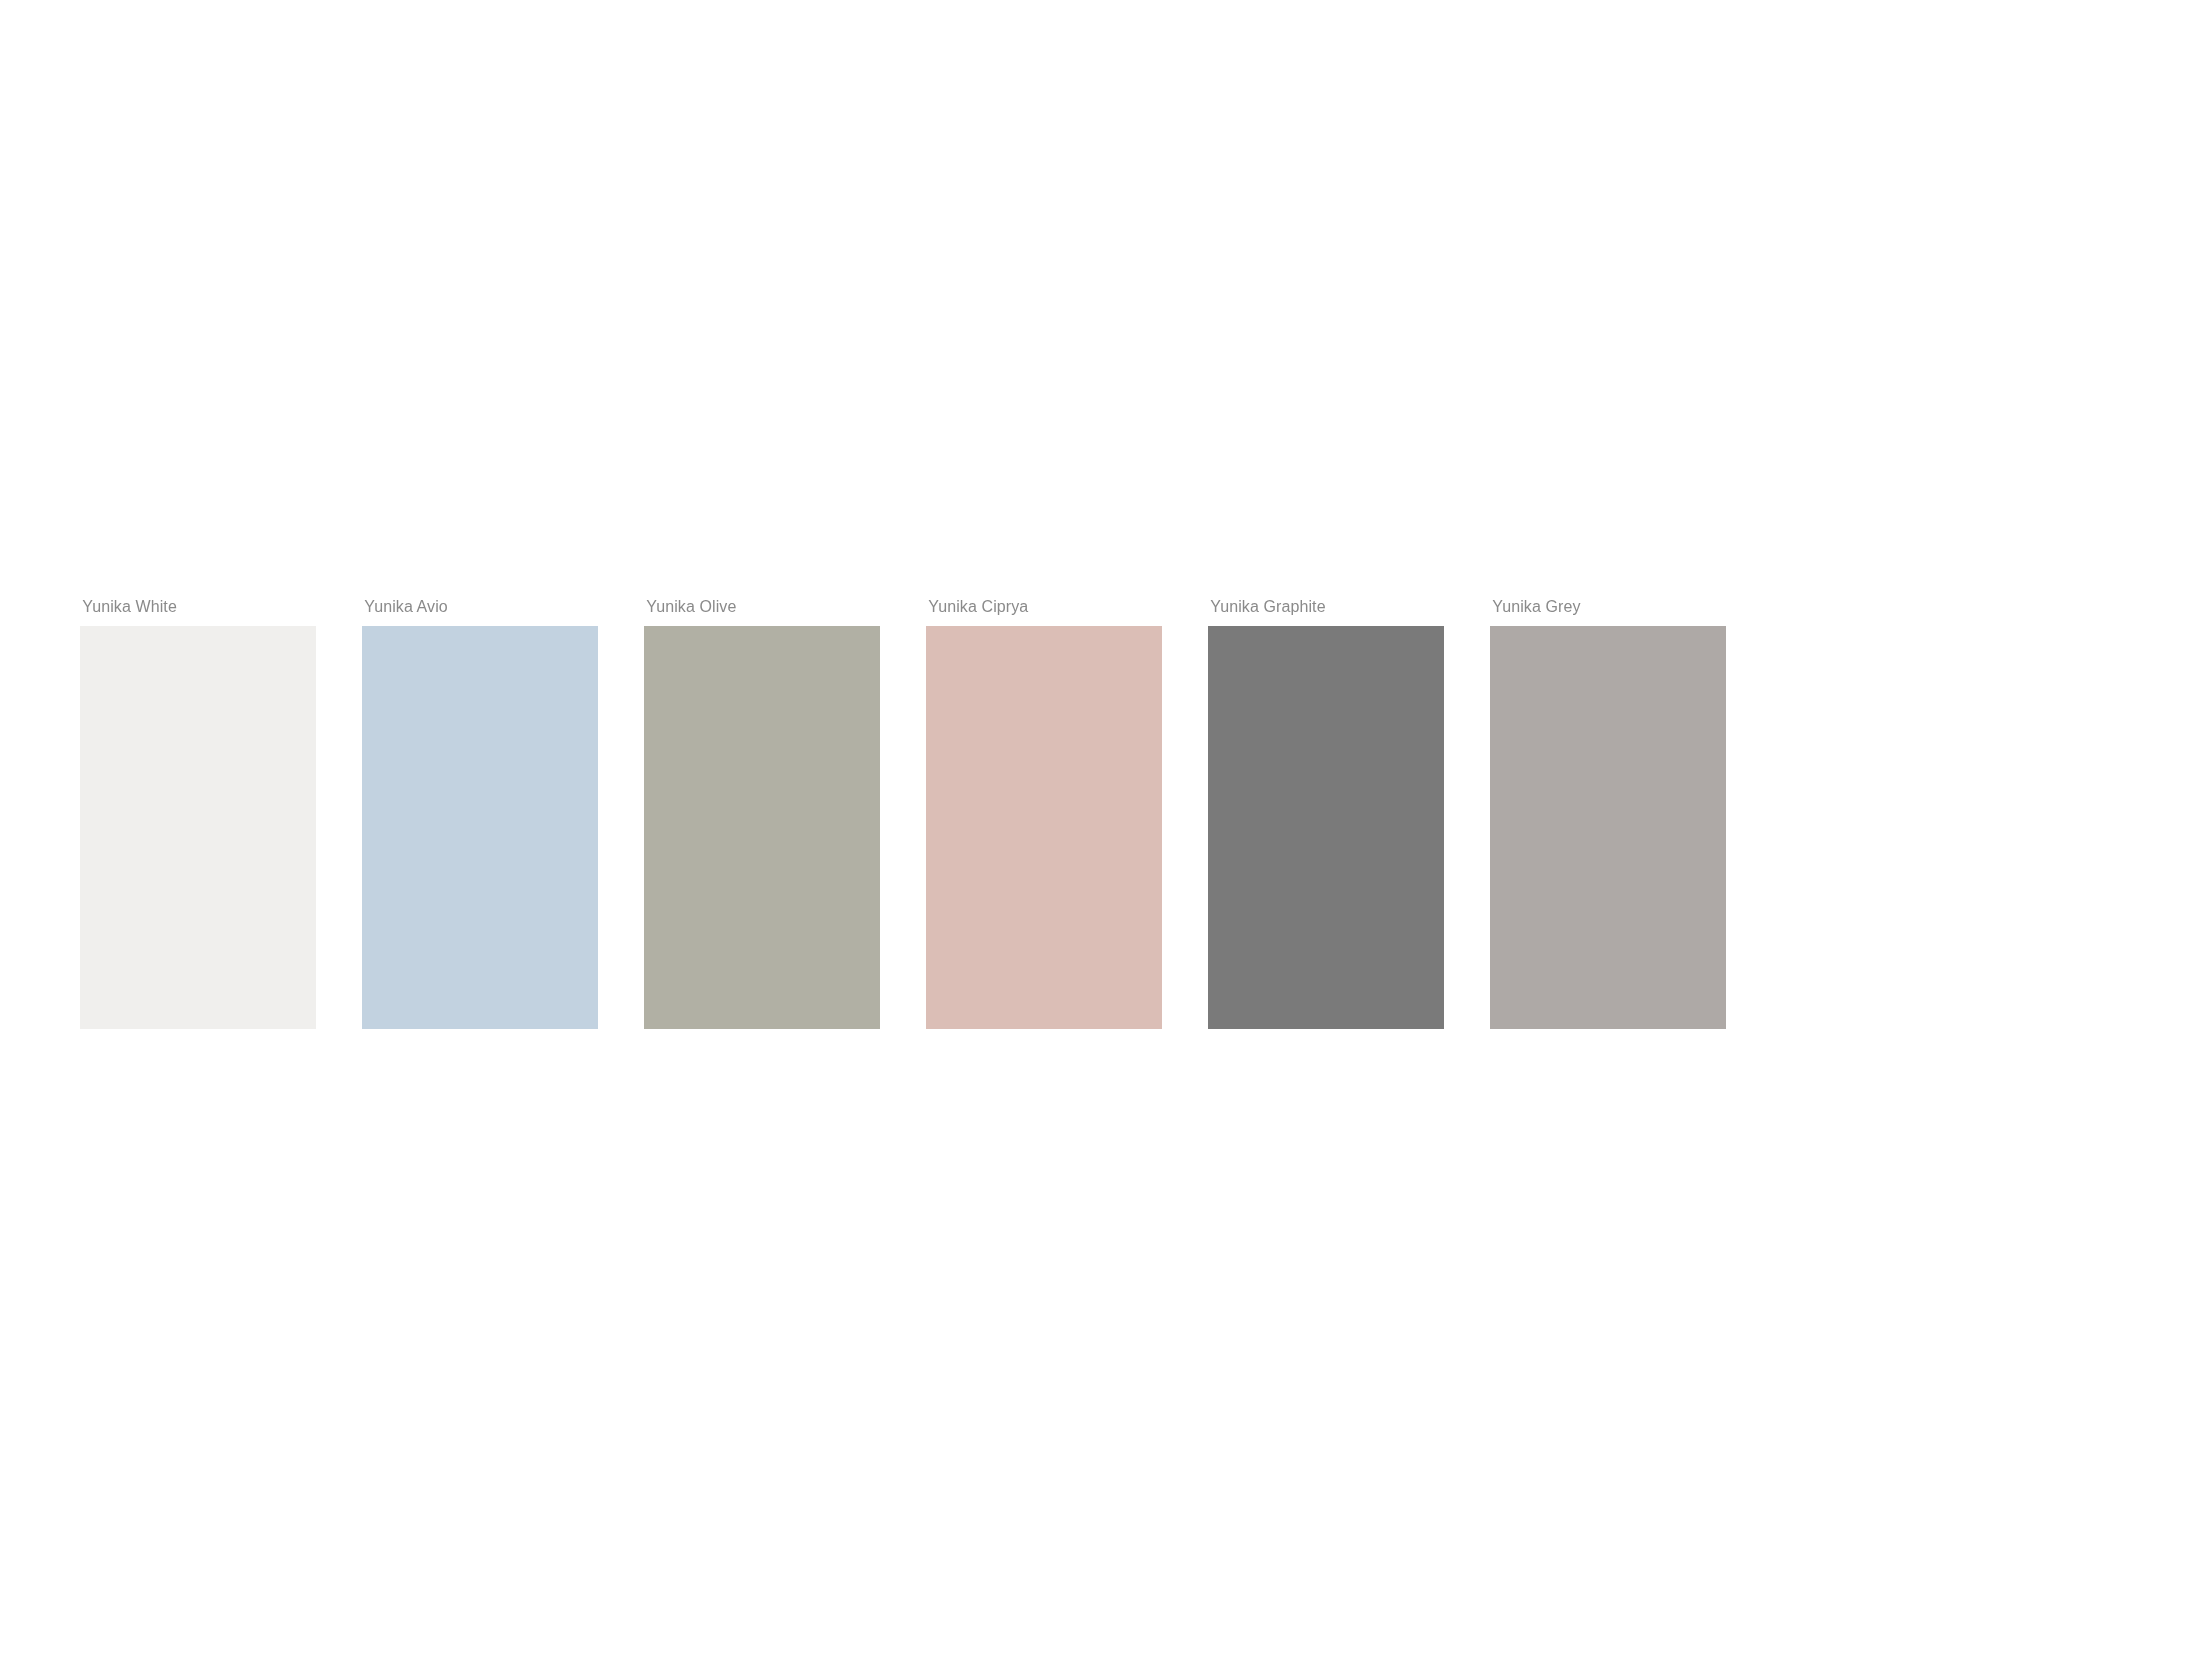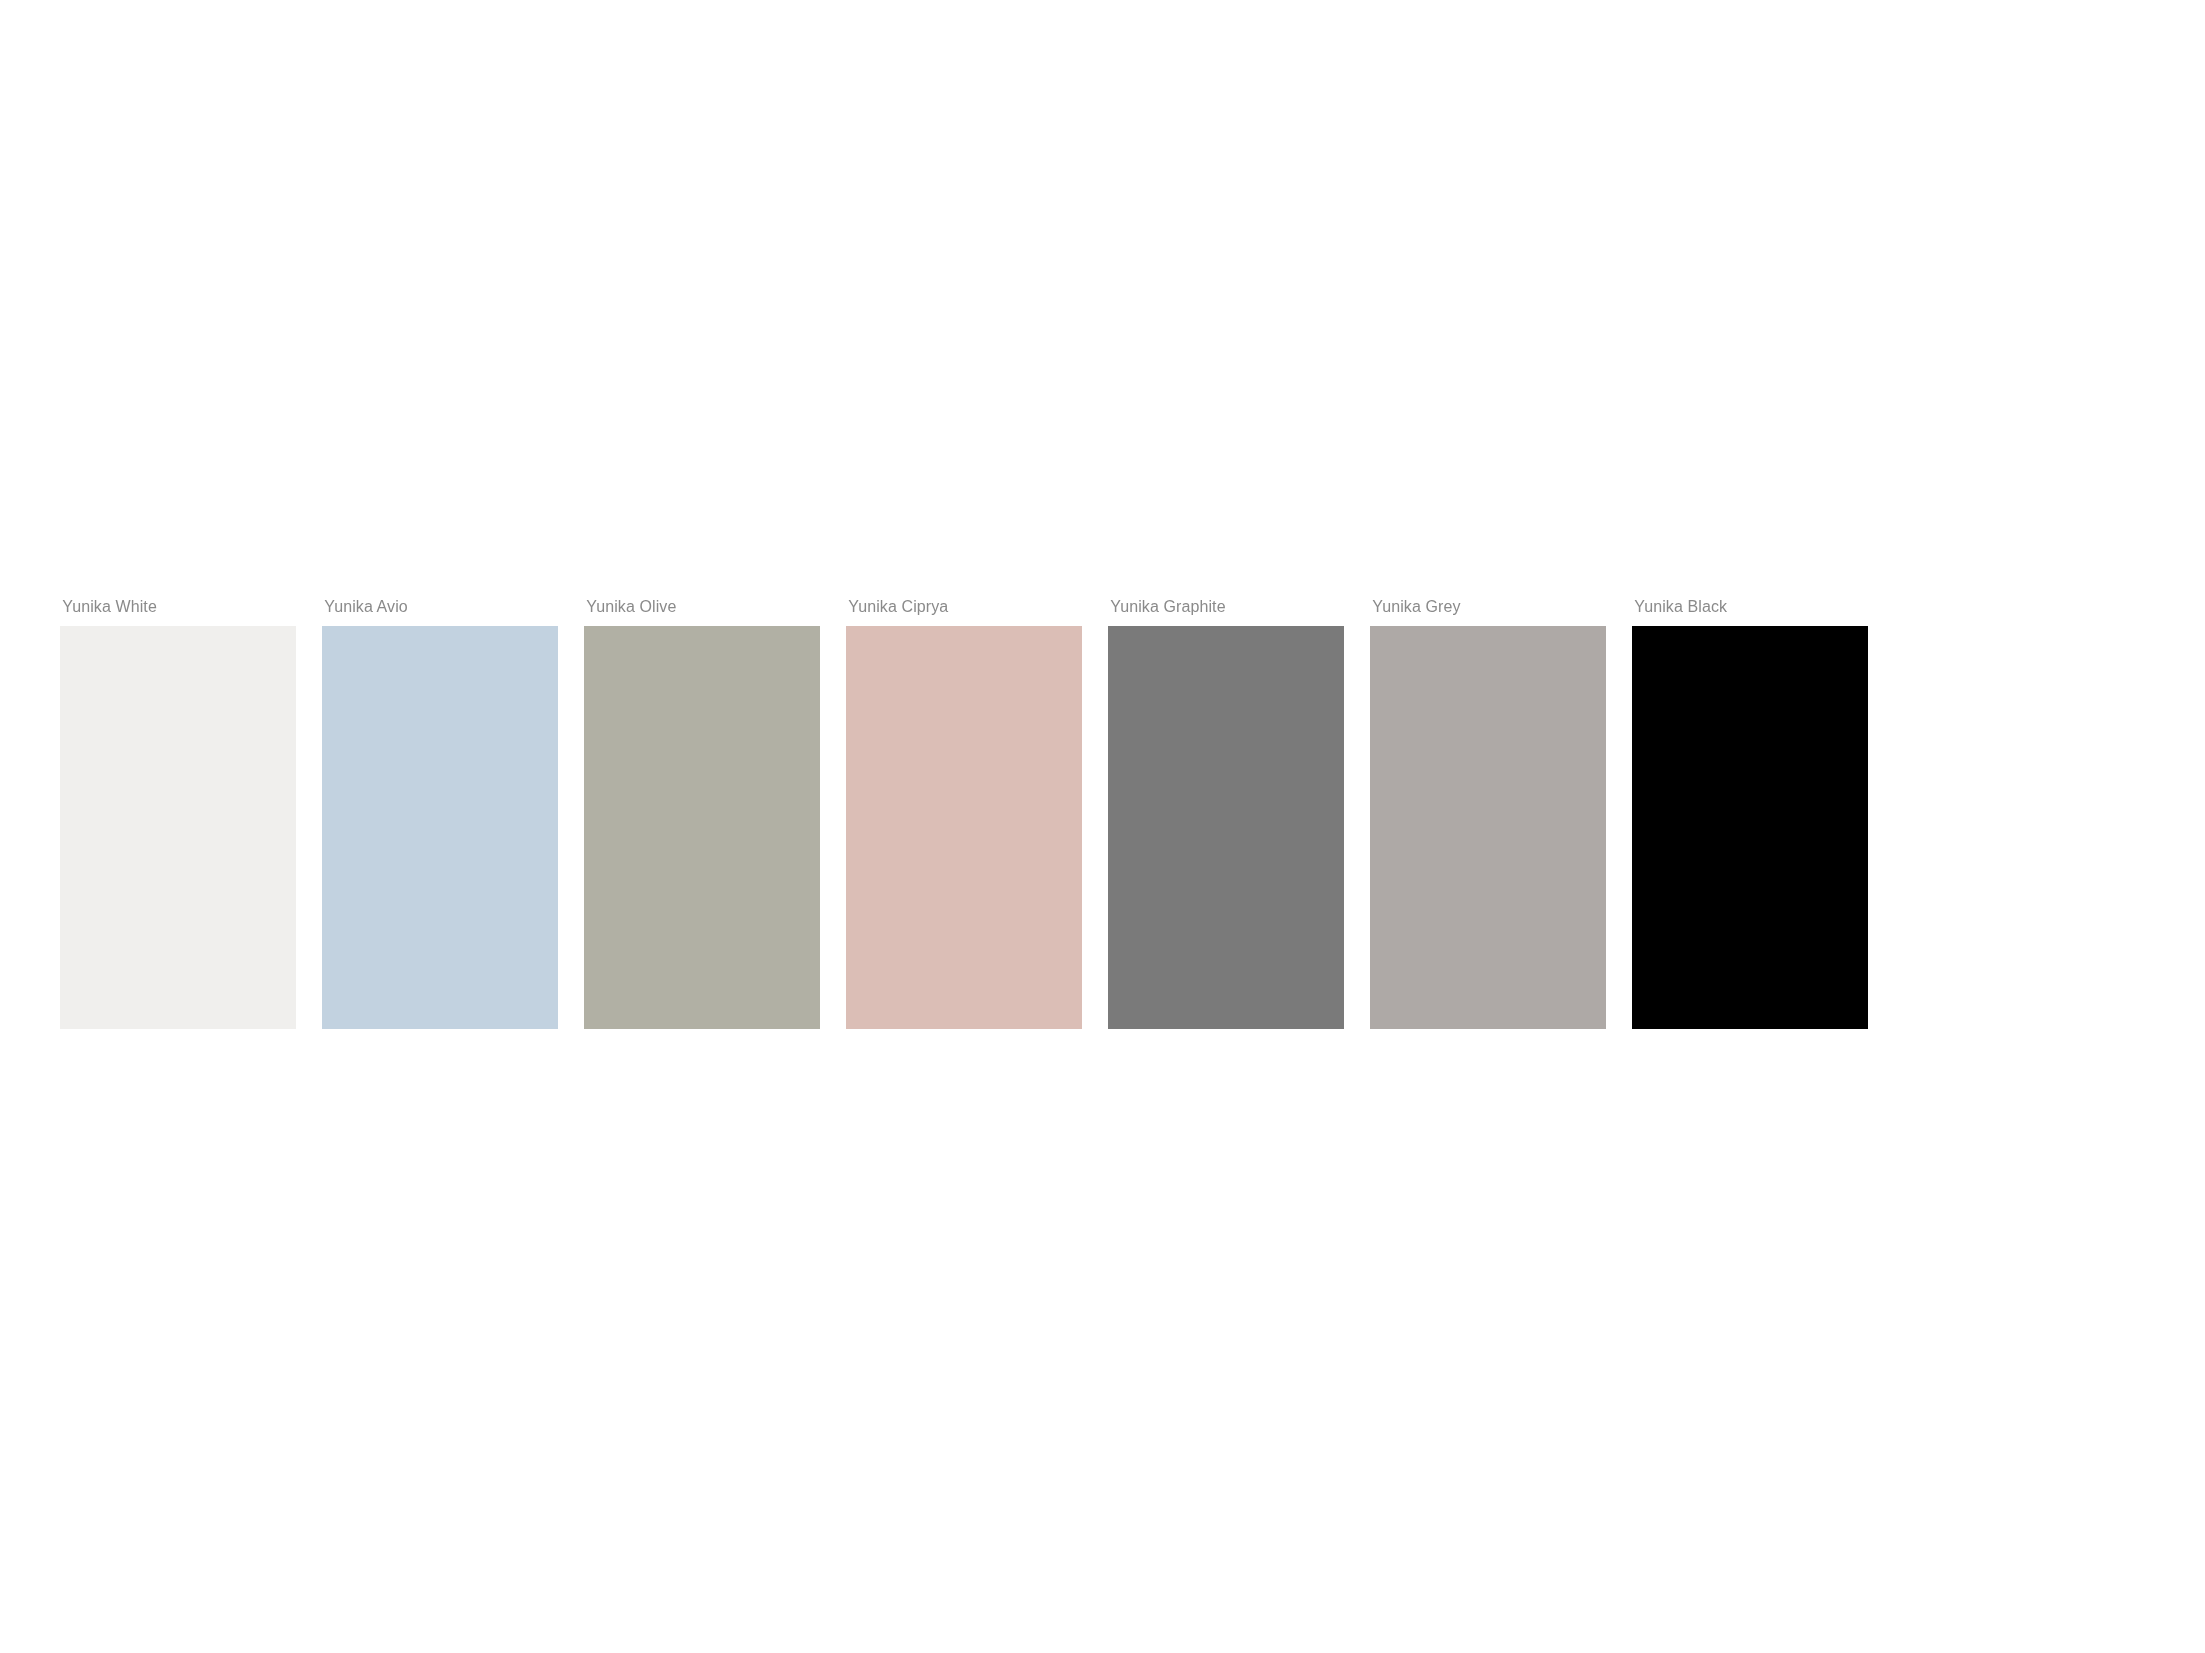--- a/index.html
+++ b/index.html
@@ -25,20 +25,21 @@
     flex-direction: row;
     align-items: flex-start;
     gap: 26px;
   }
 
   .swatch-card {
     width: 236px;
     display: flex;
     flex-direction: column;
     align-items: stretch;
+    margin-left: 20px;
   }
 
   .swatch-label {
     font-size: 16px;
     line-height: 19.5px;
     color: #8a8a8a;
     font-weight: 400;
     letter-spacing: 0.1px;
     padding-left: 2.3px;
     margin-bottom: 9.2px;
@@ -71,18 +72,14 @@
       <div class="swatch-chip" style="background: rgb(219, 190, 182);"></div>
     </div>
     <div class="swatch-card">
       <div class="swatch-label">Yunika Graphite</div>
       <div class="swatch-chip" style="background: rgb(122, 122, 122);"></div>
     </div>
     <div class="swatch-card">
       <div class="swatch-label">Yunika Grey</div>
       <div class="swatch-chip" style="background: rgb(174, 169, 166);"></div>
     </div>
-    <div class="swatch-card">
-      <div class="swatch-label">Yunika Black</div>
-      <div class="swatch-chip" style="background: rgb(0, 0, 0);"></div>
-    </div>
   </div>
 
 
 </body></html>

